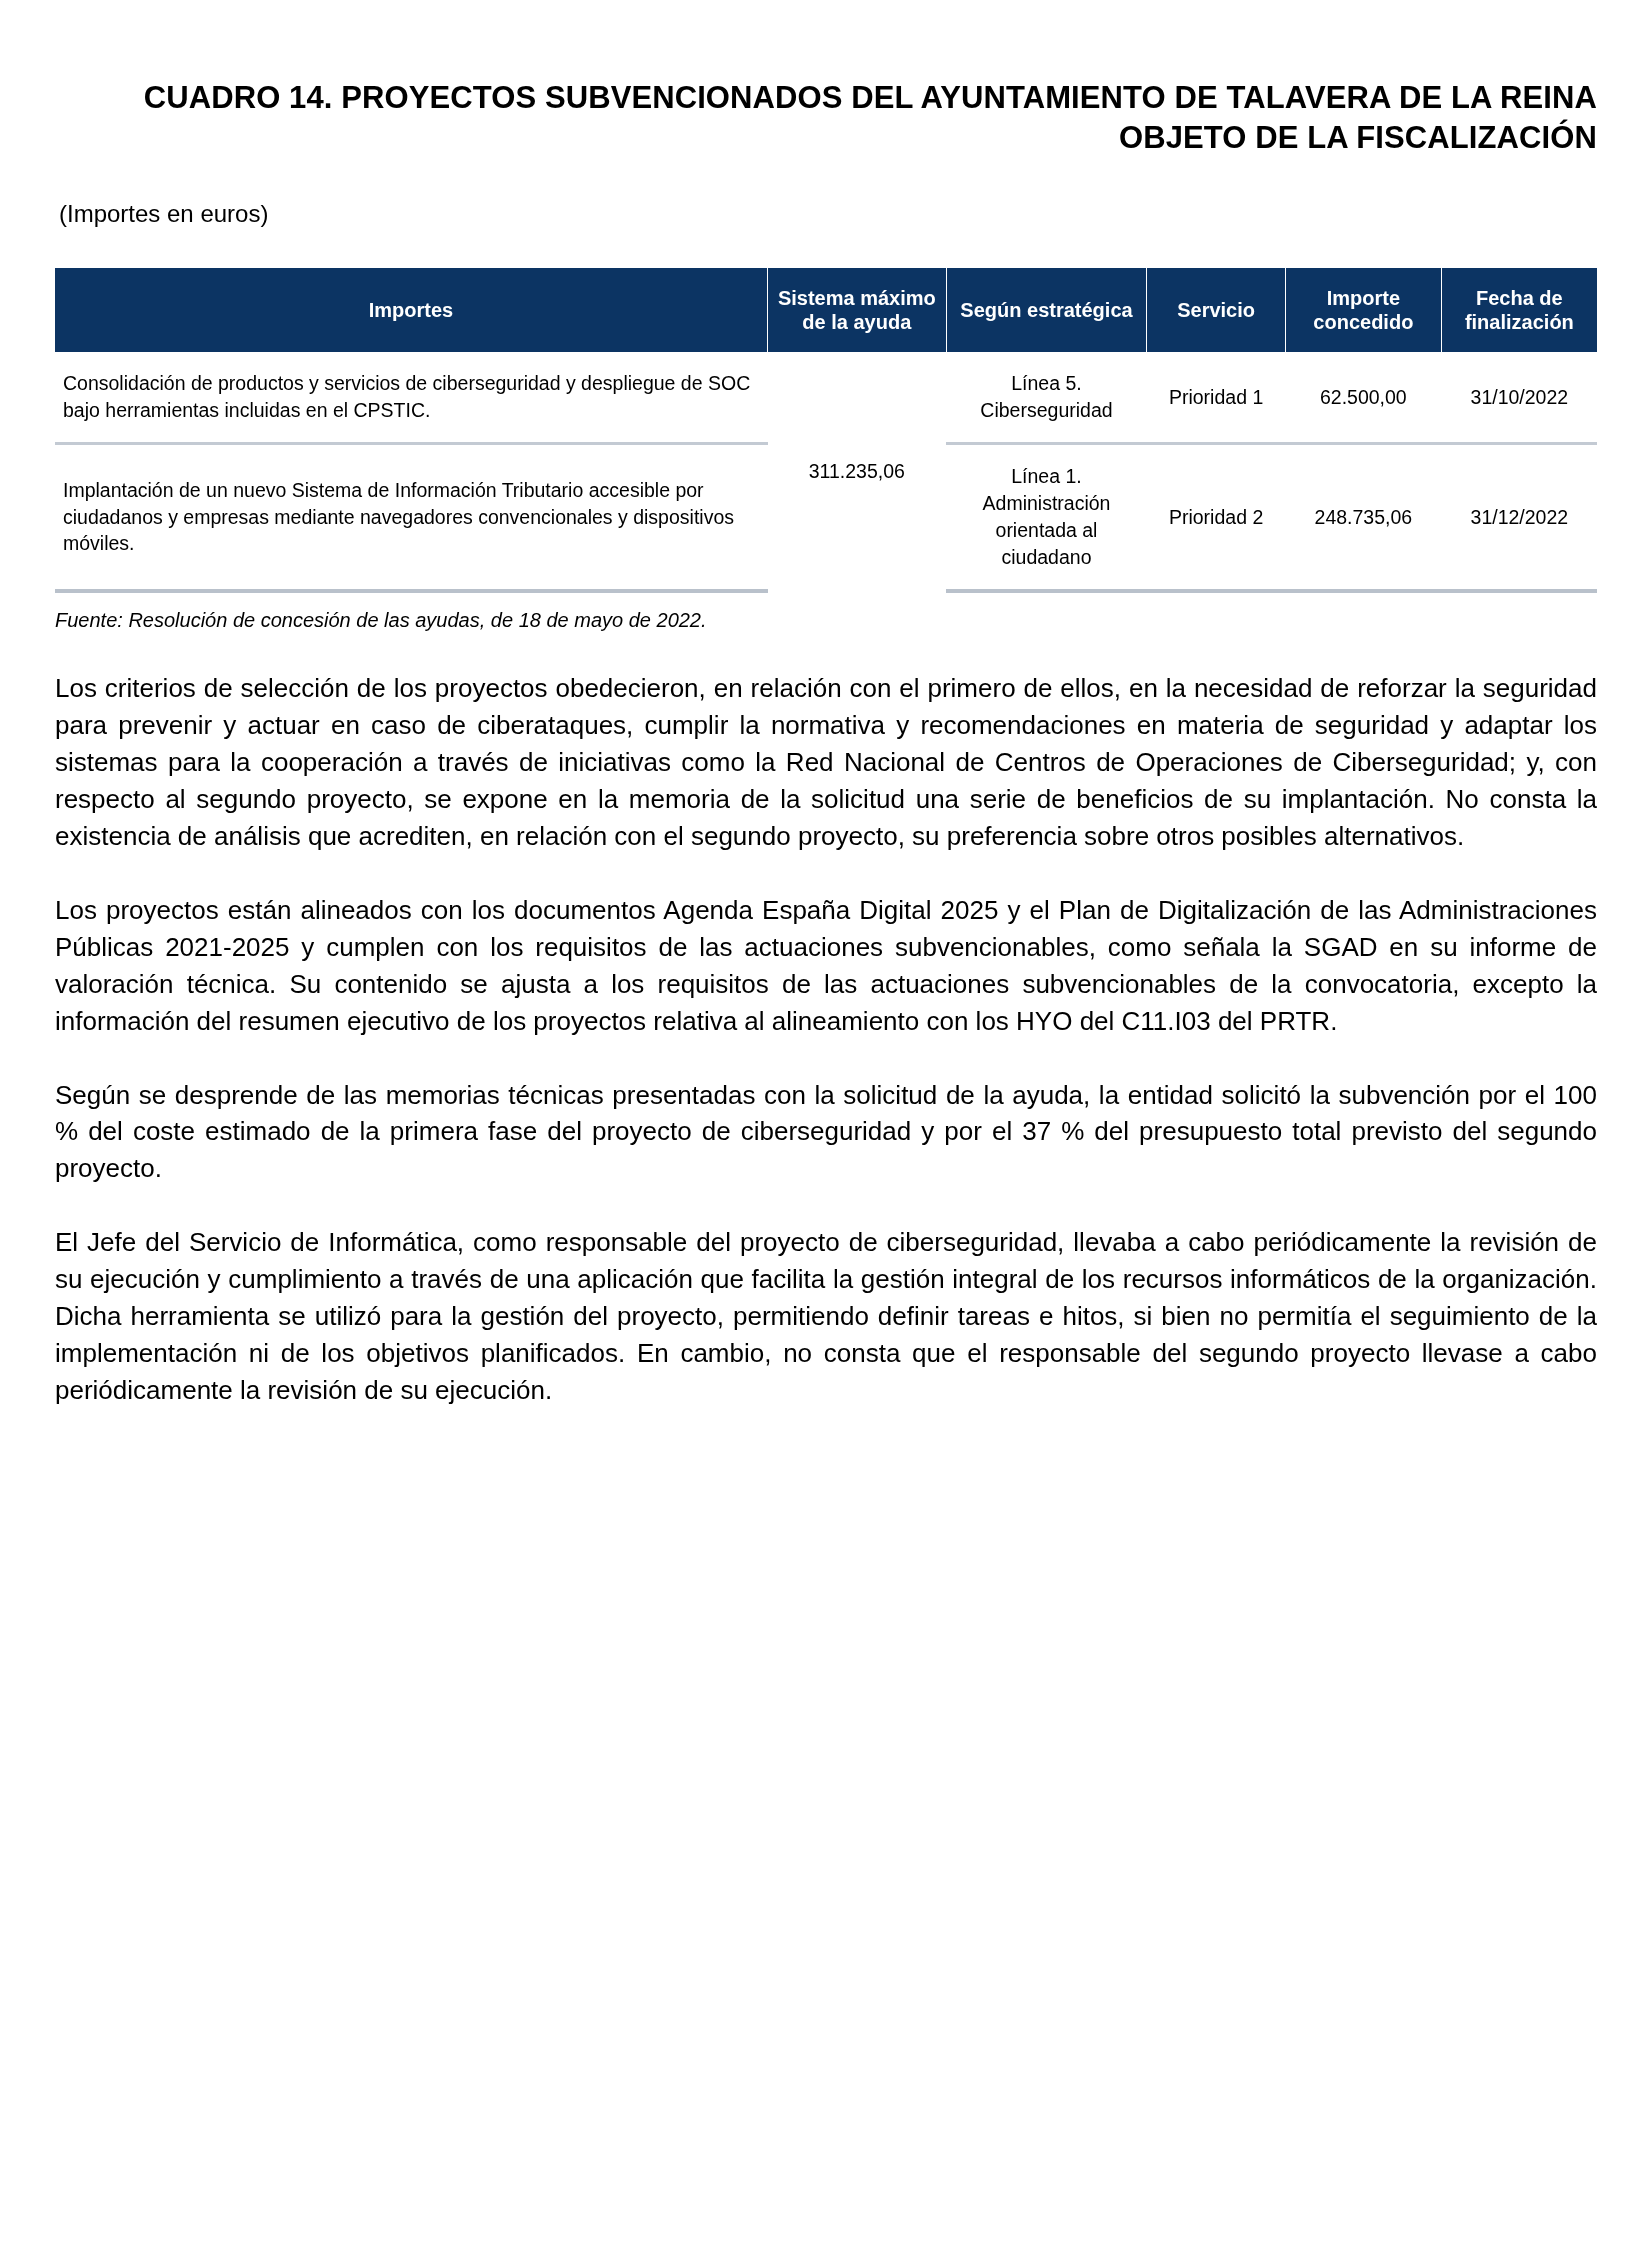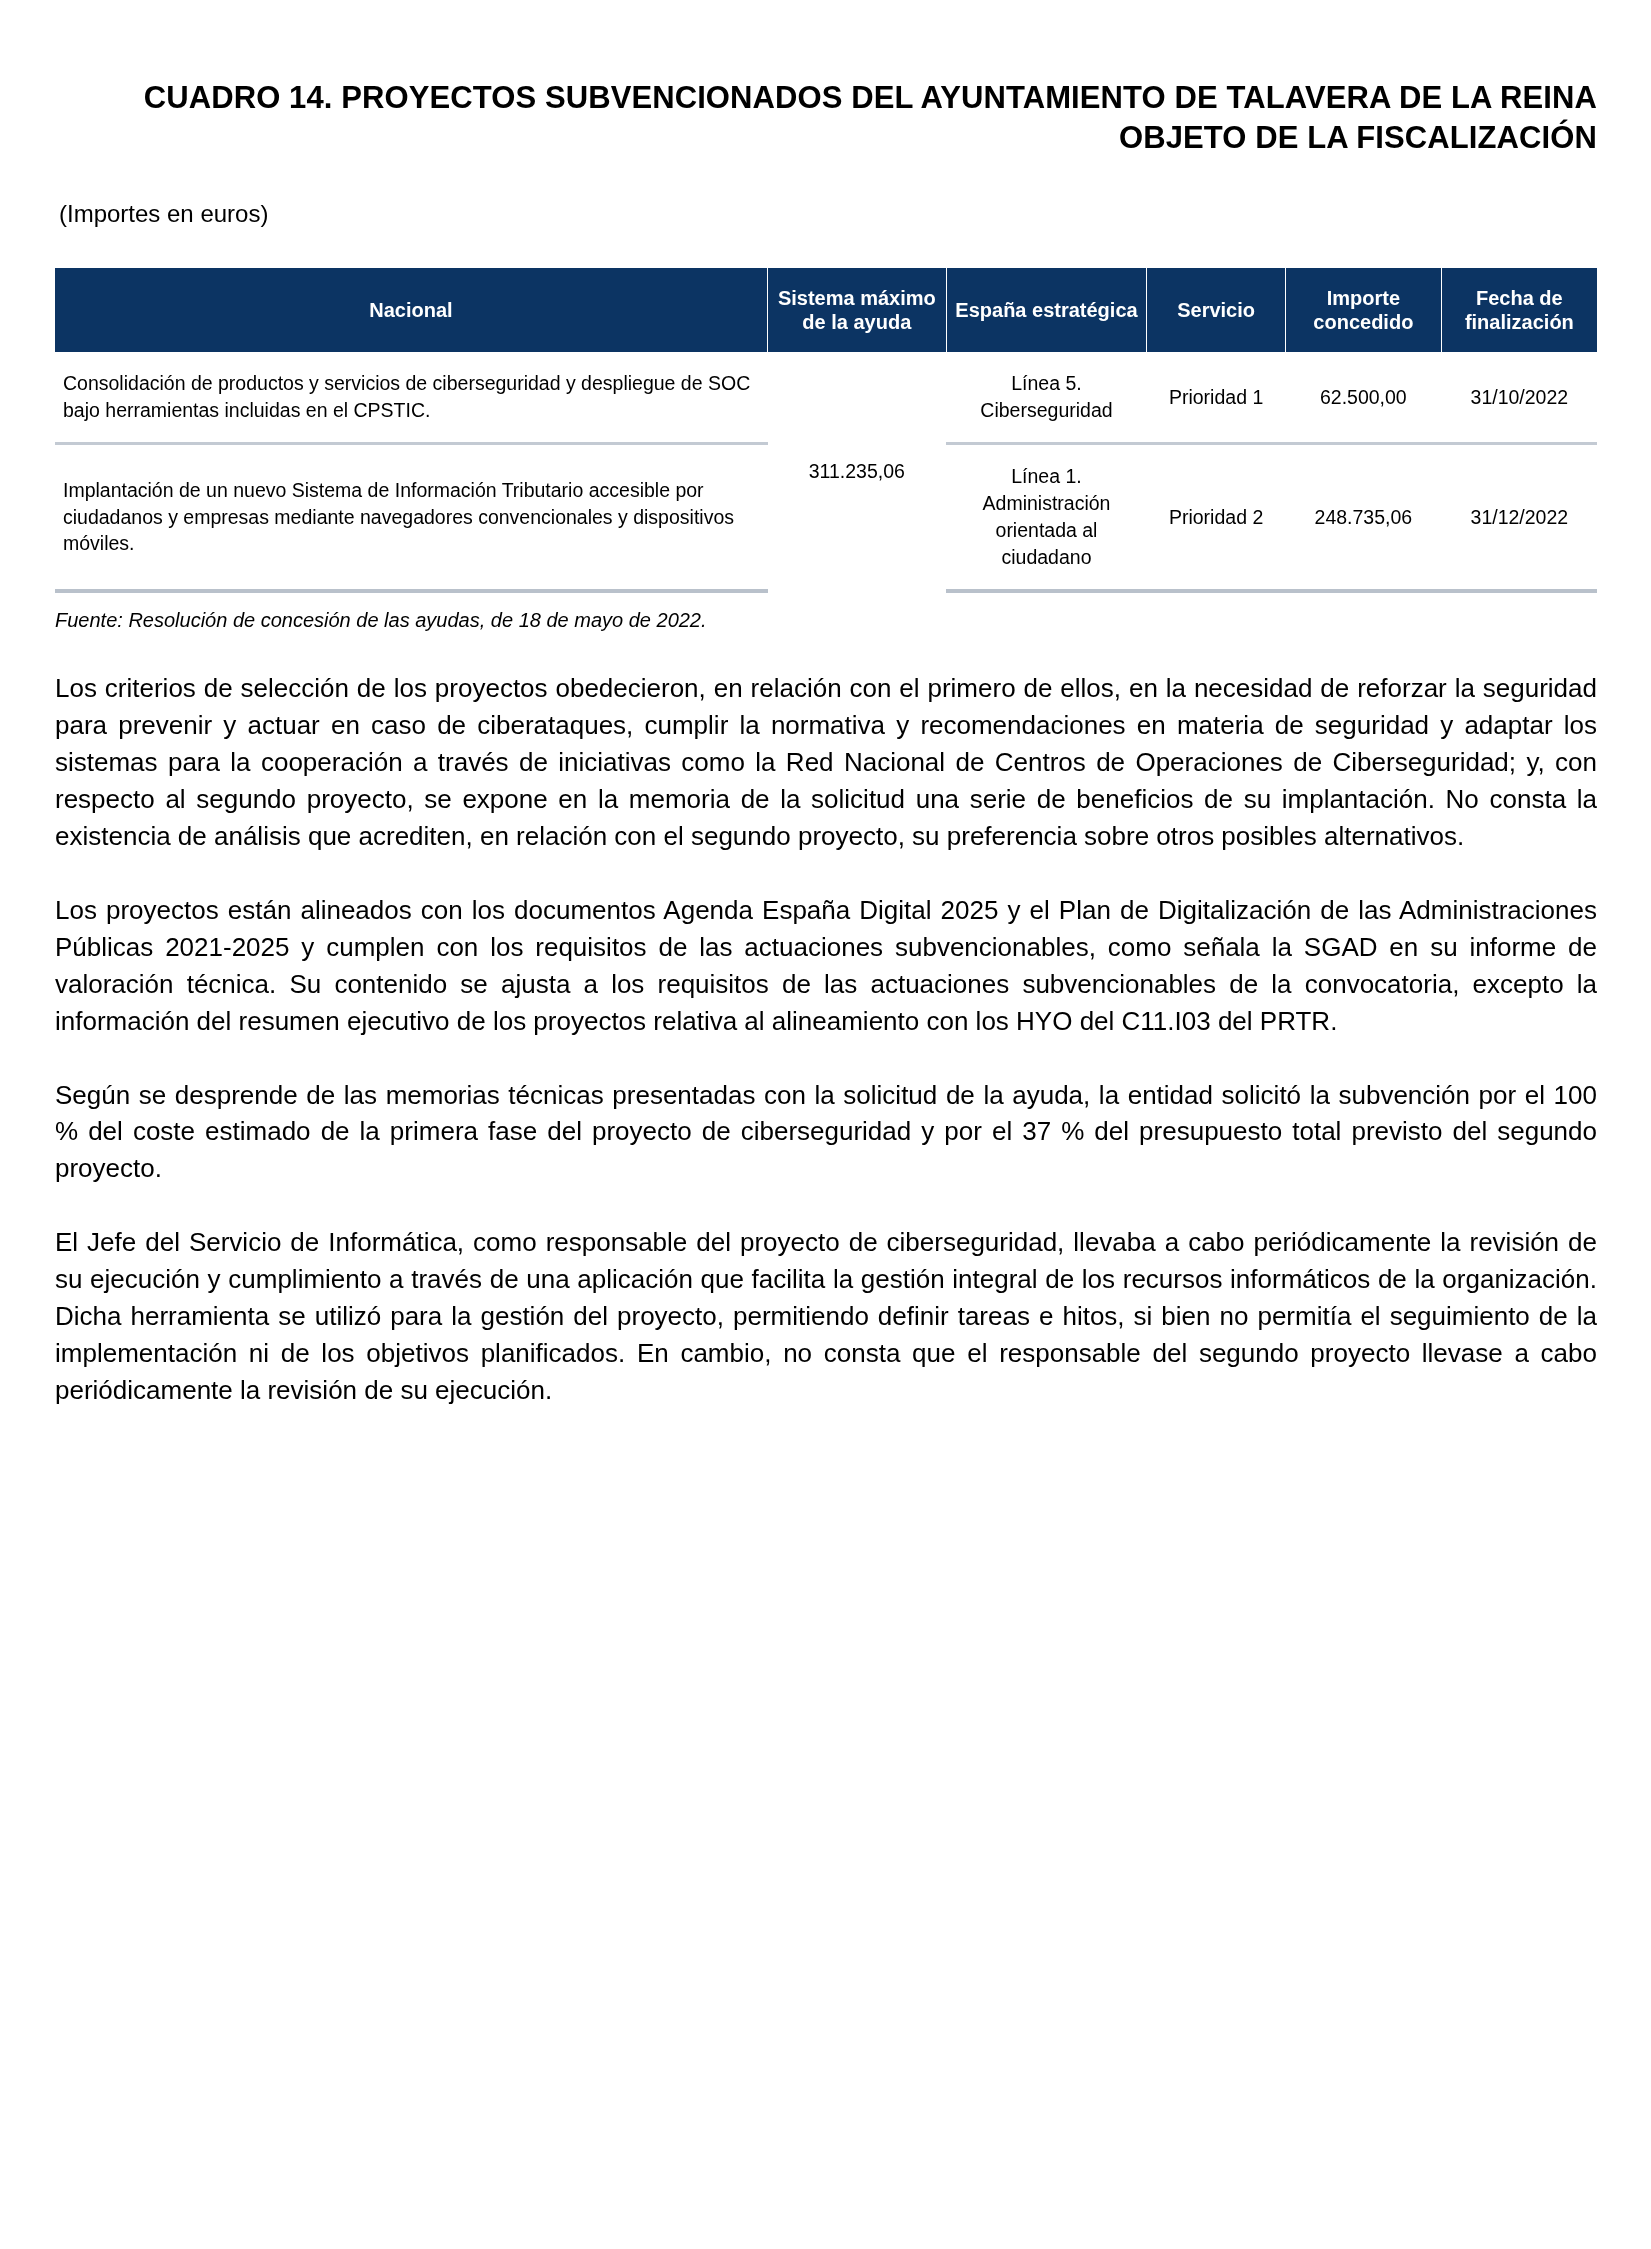--- a/index.html
+++ b/index.html
@@ -129,23 +129,23 @@
 <div class="page">
 
   <h1 class="doc-title">CUADRO 14. PROYECTOS SUBVENCIONADOS DEL AYUNTAMIENTO DE TALAVERA DE LA REINA OBJETO DE LA FISCALIZACIÓN</h1>
 
   <p class="doc-subtitle">(Importes en euros)</p>
 
   <div class="table-wrap">
     <table class="data-table">
       <thead>
         <tr>
-          <th style="width:46.2%">Nacional</th>
+          <th style="width:46.2%">Importes</th>
           <th style="width:11.6%">Sistema máximo de la ayuda</th>
-          <th style="width:13.0%">España estratégica</th>
+          <th style="width:13.0%">Según estratégica</th>
           <th style="width:9.0%">Servicio</th>
           <th style="width:10.1%">Importe concedido</th>
           <th style="width:10.1%">Fecha de finalización</th>
         </tr>
       </thead>
       <tbody>
         <tr class="body-row">
           <td class="col-proyecto">Consolidación de productos y servicios de ciberseguridad y despliegue de SOC bajo herramientas incluidas en el CPSTIC.</td>
           <td class="col-importe-max" rowspan="2">311.235,06</td>
           <td class="col-linea">Línea 5. Ciberseguridad</td>

